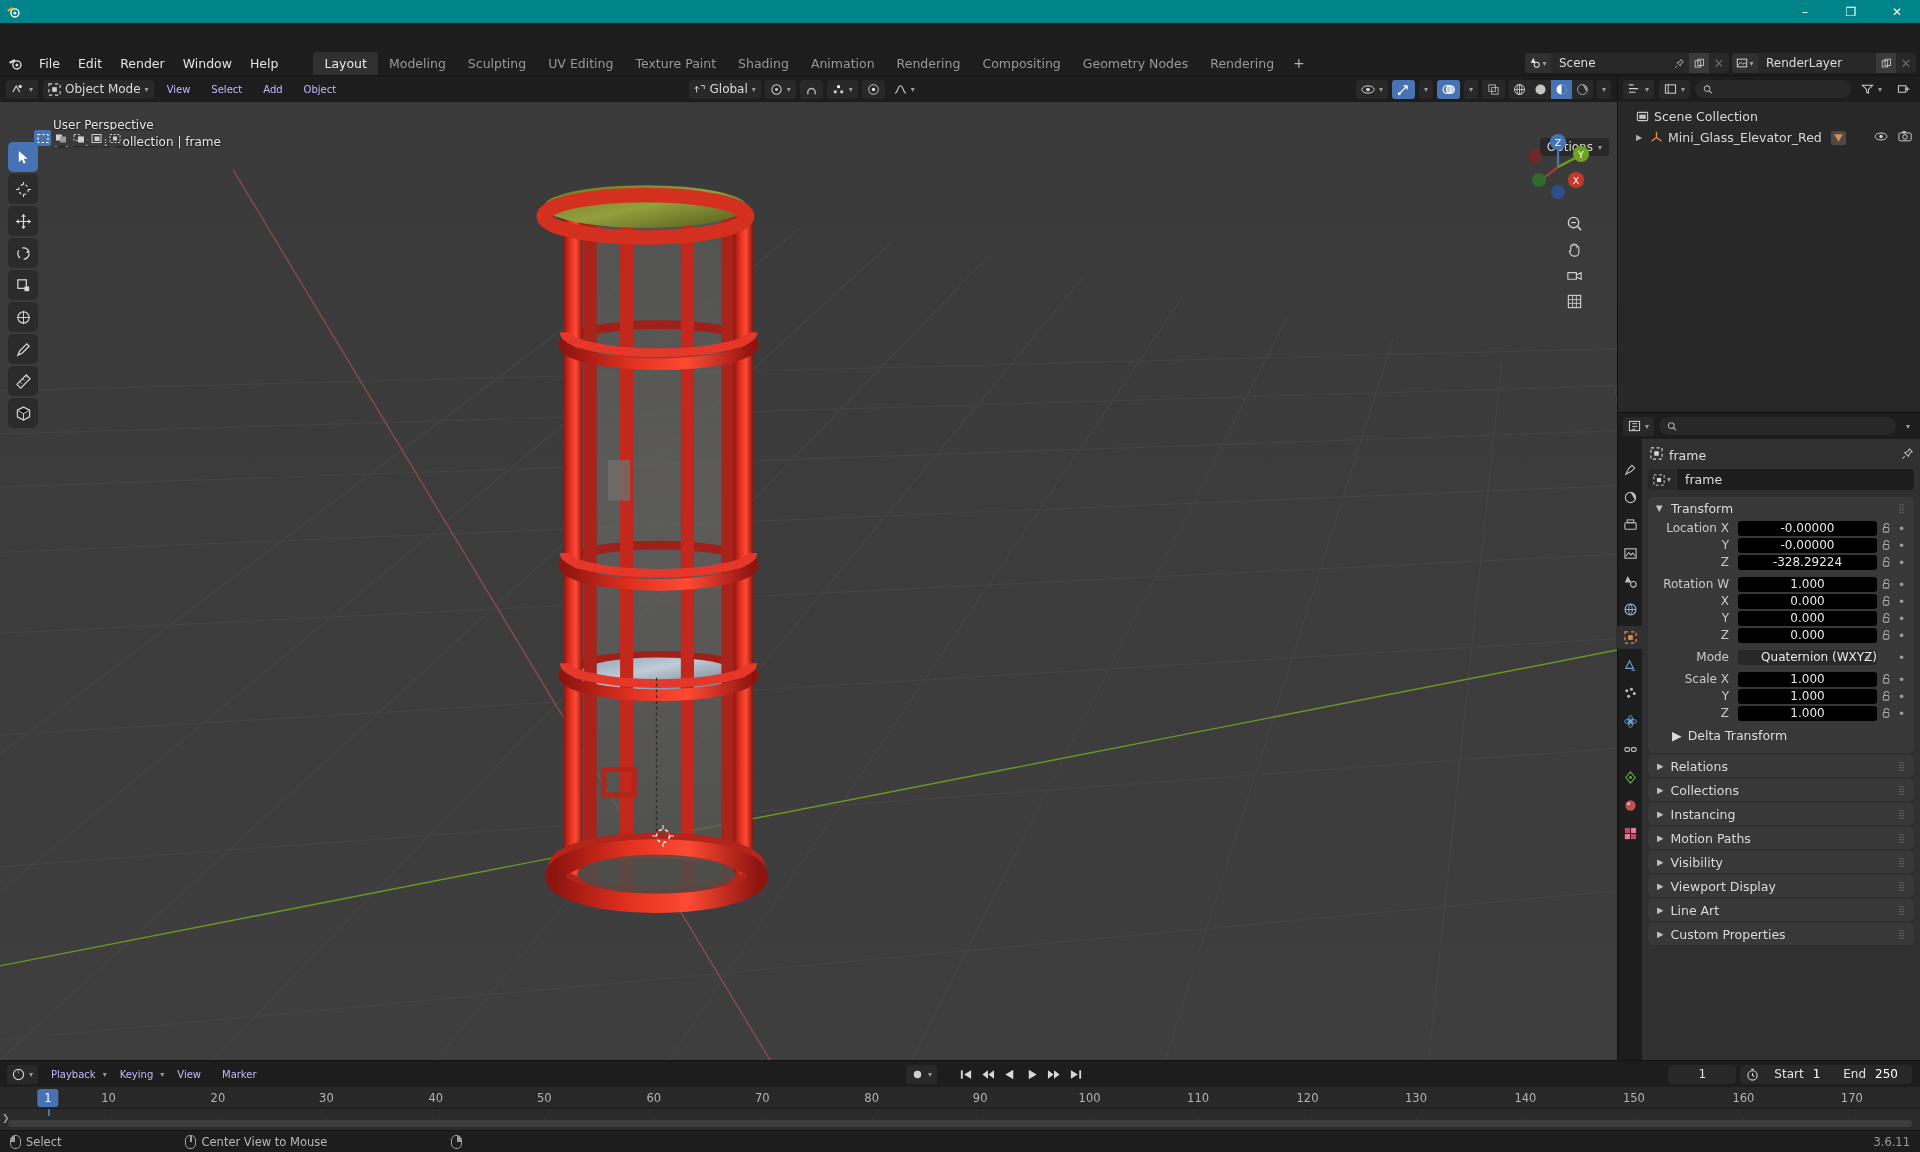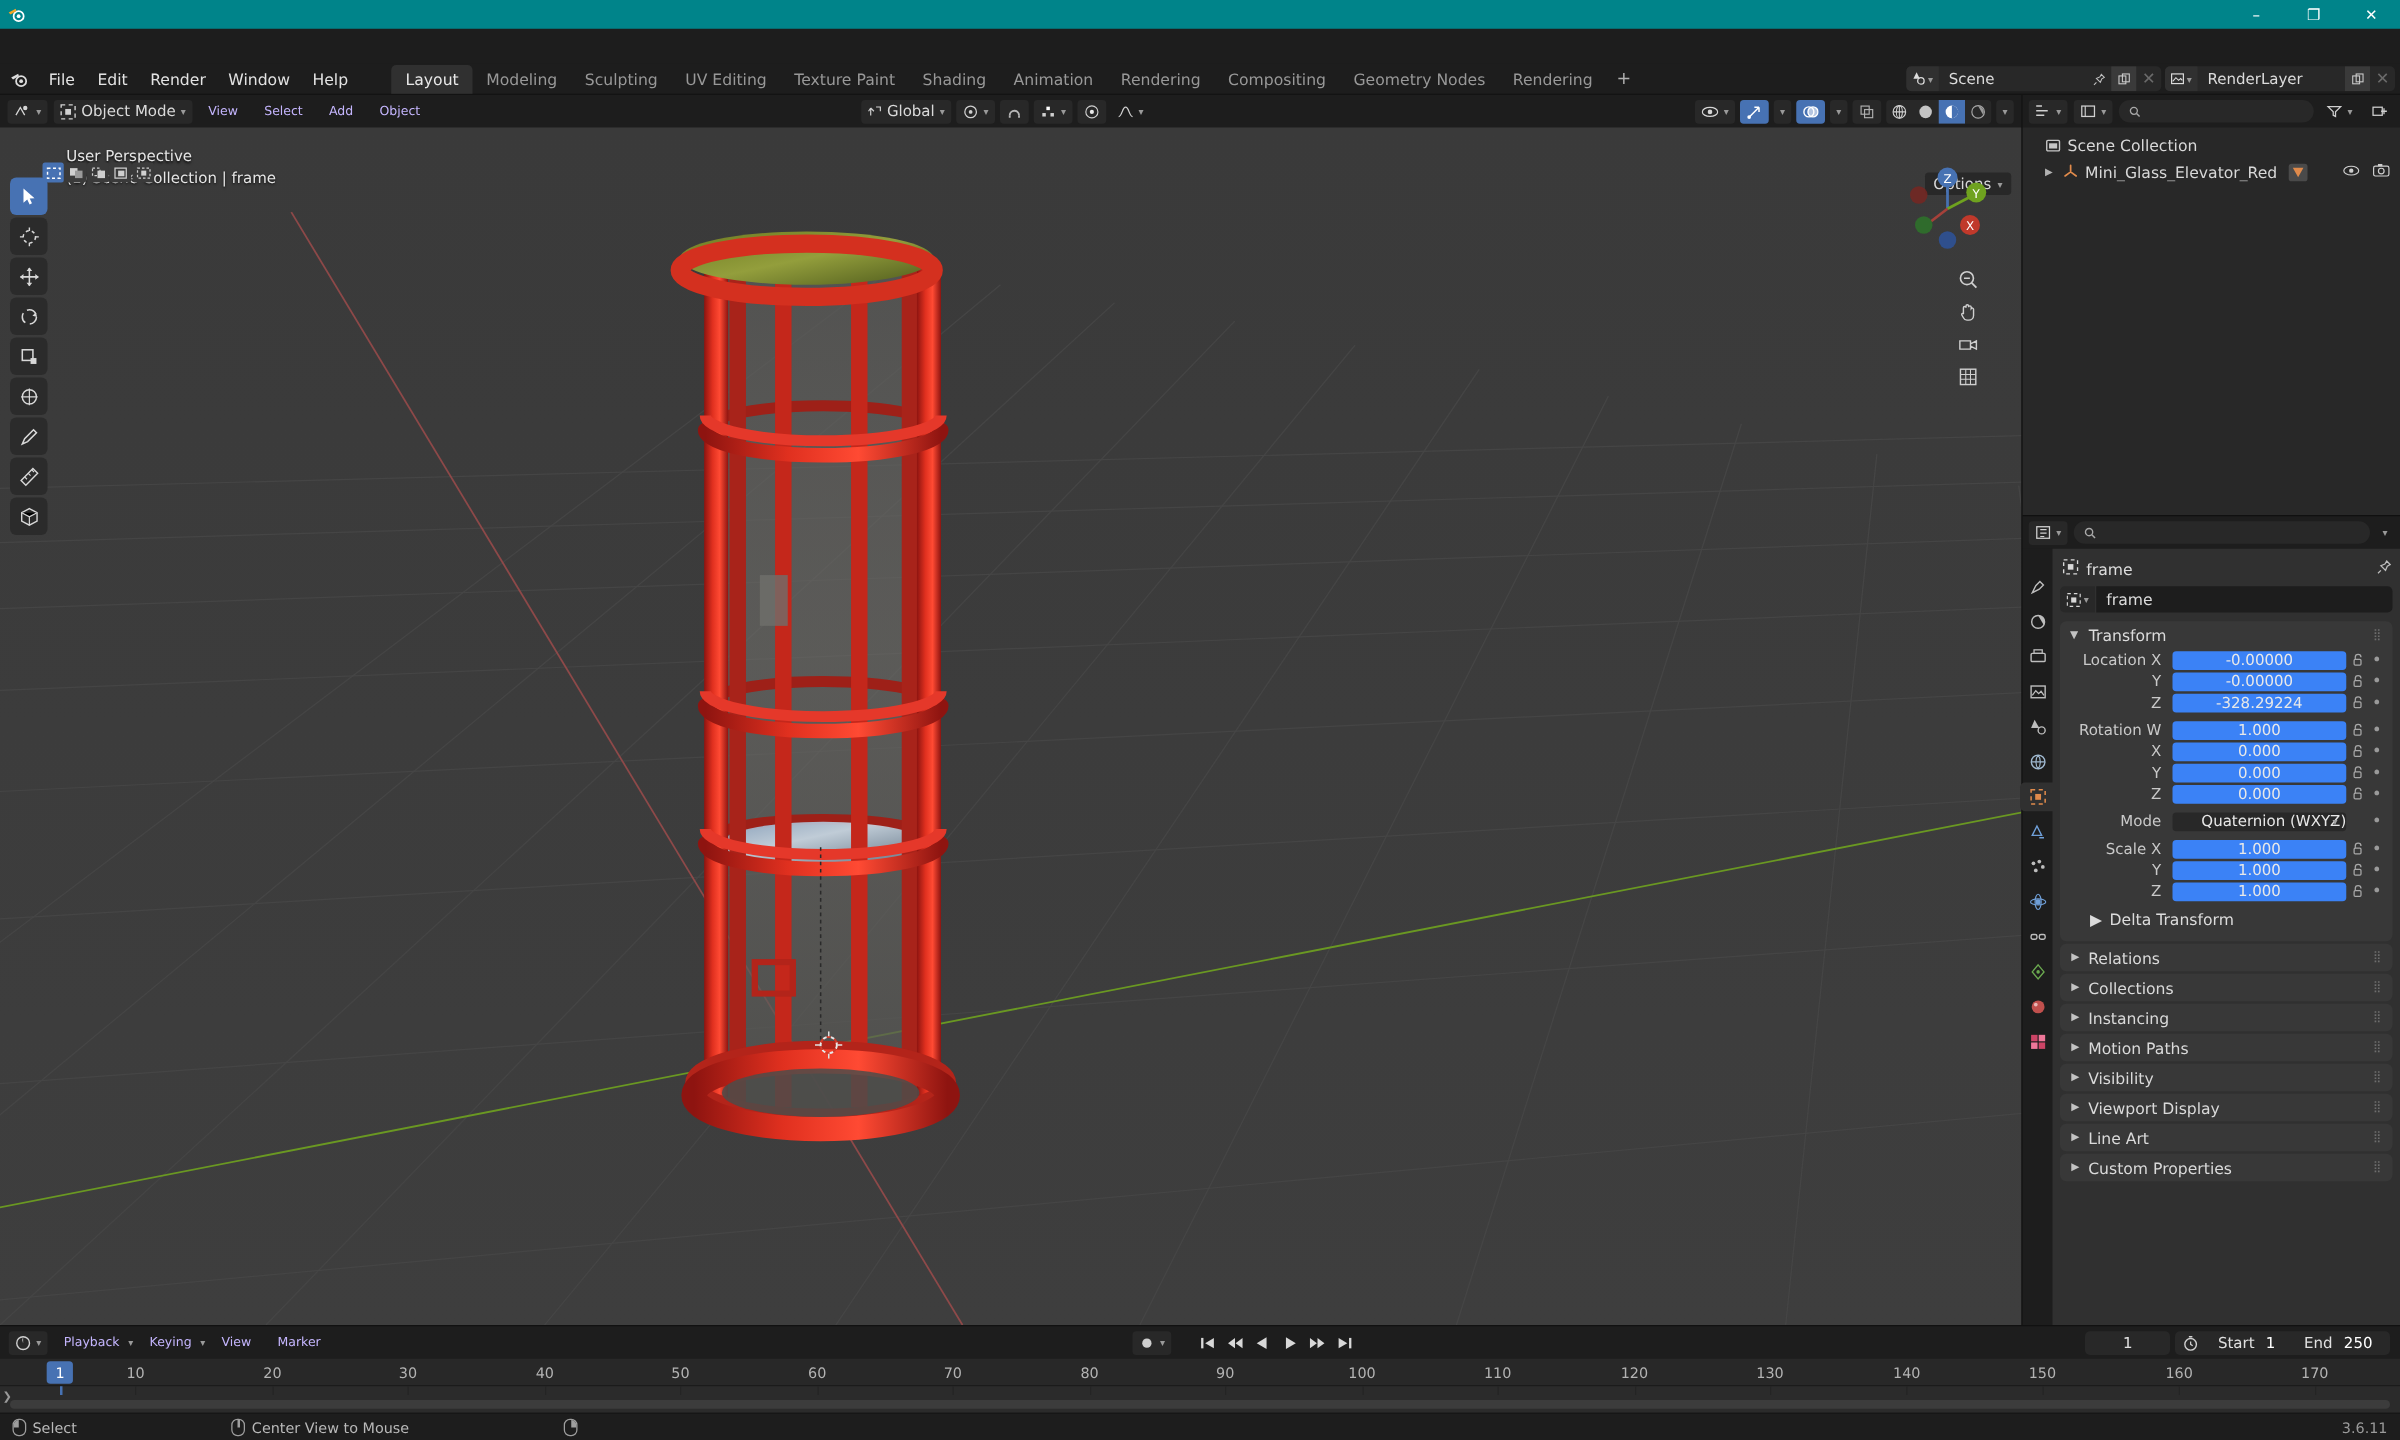--- a/index.html
+++ b/index.html
@@ -131,21 +131,21 @@
   .name-field .nf-input { flex: 1 1 auto; height: 21px; background: #1d1d1d; border-radius: 0 4px 4px 0; display: flex; align-items: center; padding-left: 8px; font-size: 12.5px; color: #dcdcdc; margin-left: 1px; }
 
   .panel { background: #383838; border-radius: 5px; margin-bottom: 2px; }
   .panel-head { height: 22px; display: flex; align-items: center; gap: 6px; padding: 0 8px; font-size: 12.5px; color: #dcdcdc; }
   .panel-head .tri { font-size: 8.5px; color: #c2c2c2; width: 9px; }
   .panel-head .grip { margin-left: auto; color: #6d6d6d; font-size: 9px; letter-spacing: 1px; line-height:6px;}
   .panel-body { padding: 1px 6px 7px 6px; }
 
   .prop-row { display: flex; align-items: center; height: 16px; margin-bottom: 1px; }
   .prop-label { flex: 0 0 84px; text-align: right; padding-right: 9px; font-size: 12px; color: #c9c9c9; }
-  .prop-value { flex: 1 1 auto; height: 15px; background: #3b82f6; border-radius: 3px; font-size: 12px; color: #e8e8e8; display: flex; align-items: center; justify-content: center; }
+  .prop-value { flex: 1 1 auto; height: 15px; background: #000000; border-radius: 3px; font-size: 12px; color: #e8e8e8; display: flex; align-items: center; justify-content: center; }
   .prop-value.select { background: #282828; justify-content: flex-end; padding-left: 9px; position: relative; }
   .prop-value.select .sc { position: absolute; right: 7px; font-size: 8px; color: #a5a5a5; }
   .prop-lock { flex: 0 0 18px; display: flex; align-items: center; justify-content: center; color: #a2a2a2; }
   .prop-dot { flex: 0 0 13px; display: flex; align-items: center; justify-content: center; color: #9a9a9a; font-size: 13px; }
 
   .sub-panel { margin: 4px 0 0 14px; }
   .sub-head { height: 21px; display: flex; align-items: center; gap: 6px; font-size: 12.5px; color: #dcdcdc; padding-left: 4px; }
 
   .cpanel { background: #383838; border-radius: 5px; height: 22px; display: flex; align-items: center; gap: 7px; padding: 0 9px; margin-bottom: 2px; font-size: 12.5px; color: #dadada; }
   .cpanel .tri { font-size: 8.5px; color: #c2c2c2; }

